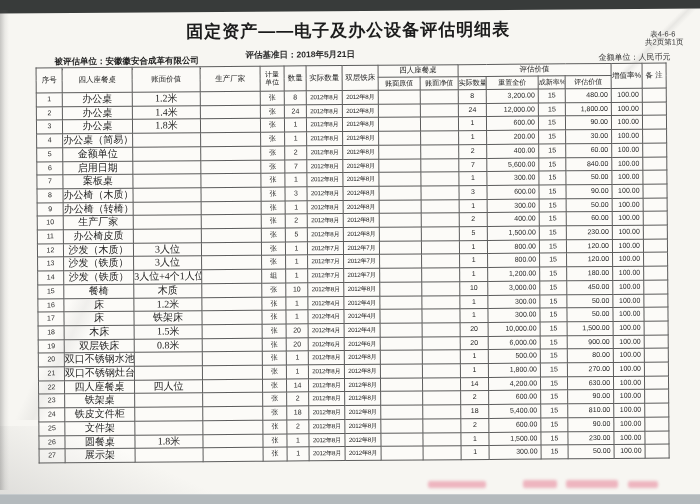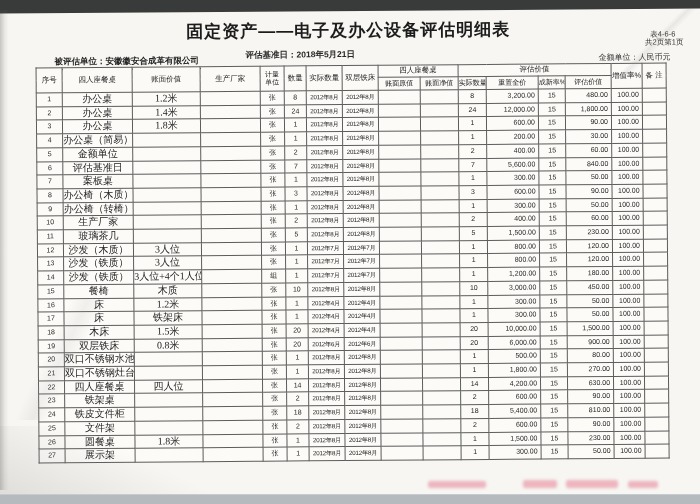--- a/index.html
+++ b/index.html
@@ -192,21 +192,21 @@
               <td class="num"></td>
               <td>2</td>
               <td class="num">400.00</td>
               <td>15</td>
               <td class="num">60.00</td>
               <td class="num">100.00</td>
               <td></td>
             </tr>
             <tr>
               <td>6</td>
-              <td class="name">评估基准日</td>
+              <td class="name">启用日期</td>
               <td class="name"></td>
               <td></td>
               <td>张</td>
               <td>7</td>
               <td class="date">2012年8月</td>
               <td class="date">2012年8月</td>
               <td class="num"></td>
               <td class="num"></td>
               <td>7</td>
               <td class="num">5,600.00</td>
@@ -282,21 +282,21 @@
               <td class="num"></td>
               <td>2</td>
               <td class="num">400.00</td>
               <td>15</td>
               <td class="num">60.00</td>
               <td class="num">100.00</td>
               <td></td>
             </tr>
             <tr>
               <td>11</td>
-              <td class="name">玻璃茶几</td>
+              <td class="name">办公椅皮质</td>
               <td class="name"></td>
               <td></td>
               <td>张</td>
               <td>5</td>
               <td class="date">2012年8月</td>
               <td class="date">2012年8月</td>
               <td class="num"></td>
               <td class="num"></td>
               <td>5</td>
               <td class="num">1,500.00</td>

